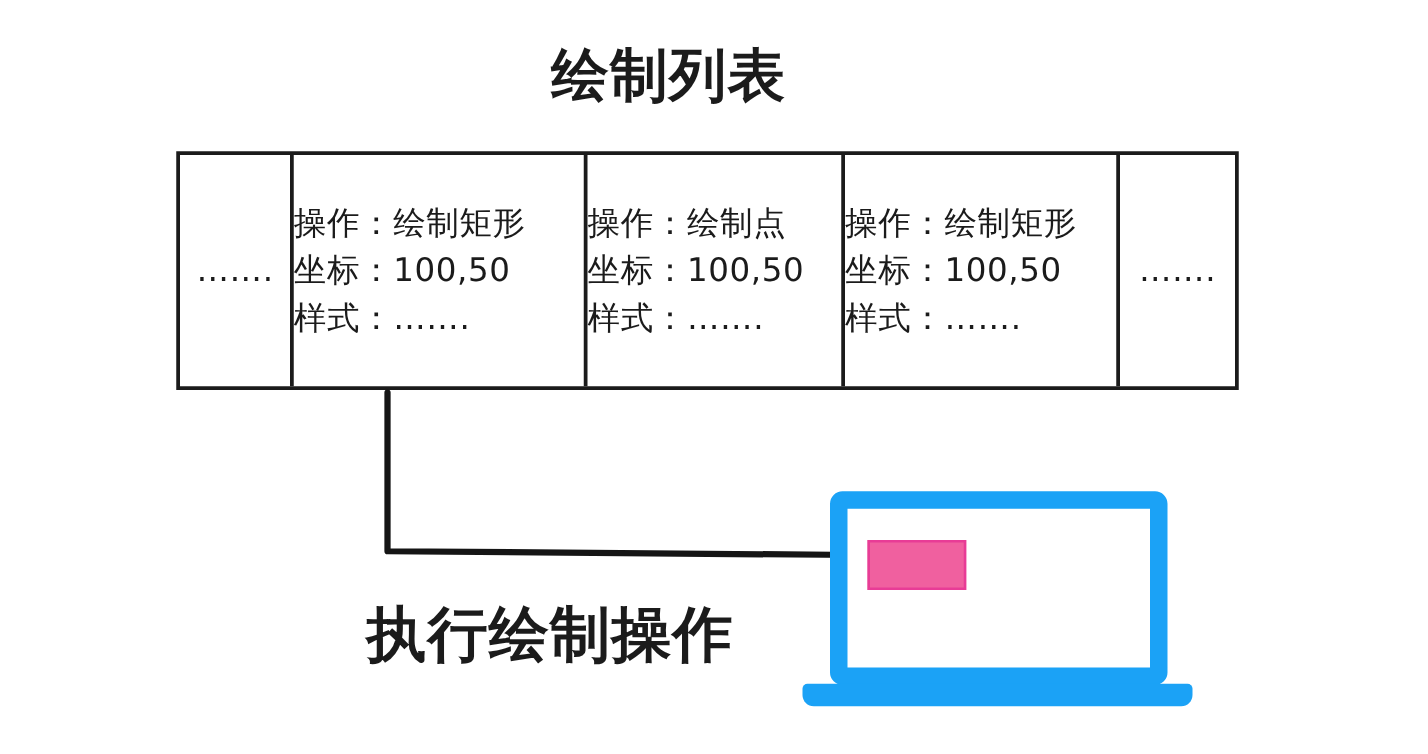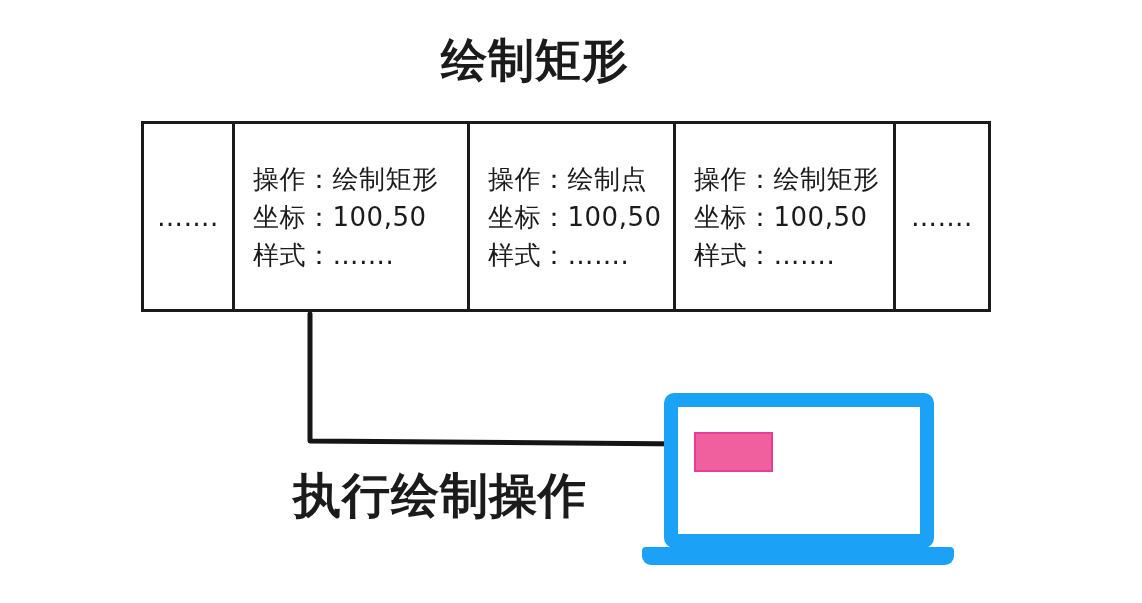--- a/index.html
+++ b/index.html
@@ -42,21 +42,21 @@
     display: flex;
     flex-direction: column;
     justify-content: center;
   }
   .cell + .cell { border-left: 3px solid var(--ink); }
   .cell.ellipsis {
     align-items: center;
     font-size: 24px;
     letter-spacing: 1px;
   }
-  .cell.ops { padding-left: 18px; }
+  .cell.ops { }
   .cell-line {
     font-size: 26px;
     line-height: 38px;
     white-space: nowrap;
     letter-spacing: 0.5px;
   }
   .c1 { width: 88px; }
   .c2 { width: 235px; }
   .c3 { width: 206px; }
   .c4 { width: 220px; }
@@ -87,33 +87,33 @@
   .drawn-rectangle {
     position: absolute;
     left: 694px; top: 432px;
     width: 79px; height: 40px;
     background: var(--rect-pink-fill);
     border: 2px solid var(--rect-pink-border);
   }
 
   .bottom-label {
     position: absolute;
-    left: 293px; top: 464px;
+    left: 293px; top: 476px;
     font-size: 48px;
     font-weight: 600;
     letter-spacing: 1px;
     white-space: nowrap;
   }
 </style>
 </head>
 <body>
 
 <div class="stage">
 
-  <div class="diagram-title">绘制矩形</div>
+  <div class="diagram-title">绘制列表</div>
 
   <div class="draw-list-table">
     <div class="cell ellipsis c1">
       <span class="cell-line">…….</span>
     </div>
     <div class="cell ops c2">
       <span class="cell-line">操作：绘制矩形</span>
       <span class="cell-line">坐标：100,50</span>
       <span class="cell-line">样式：…….</span>
     </div>

